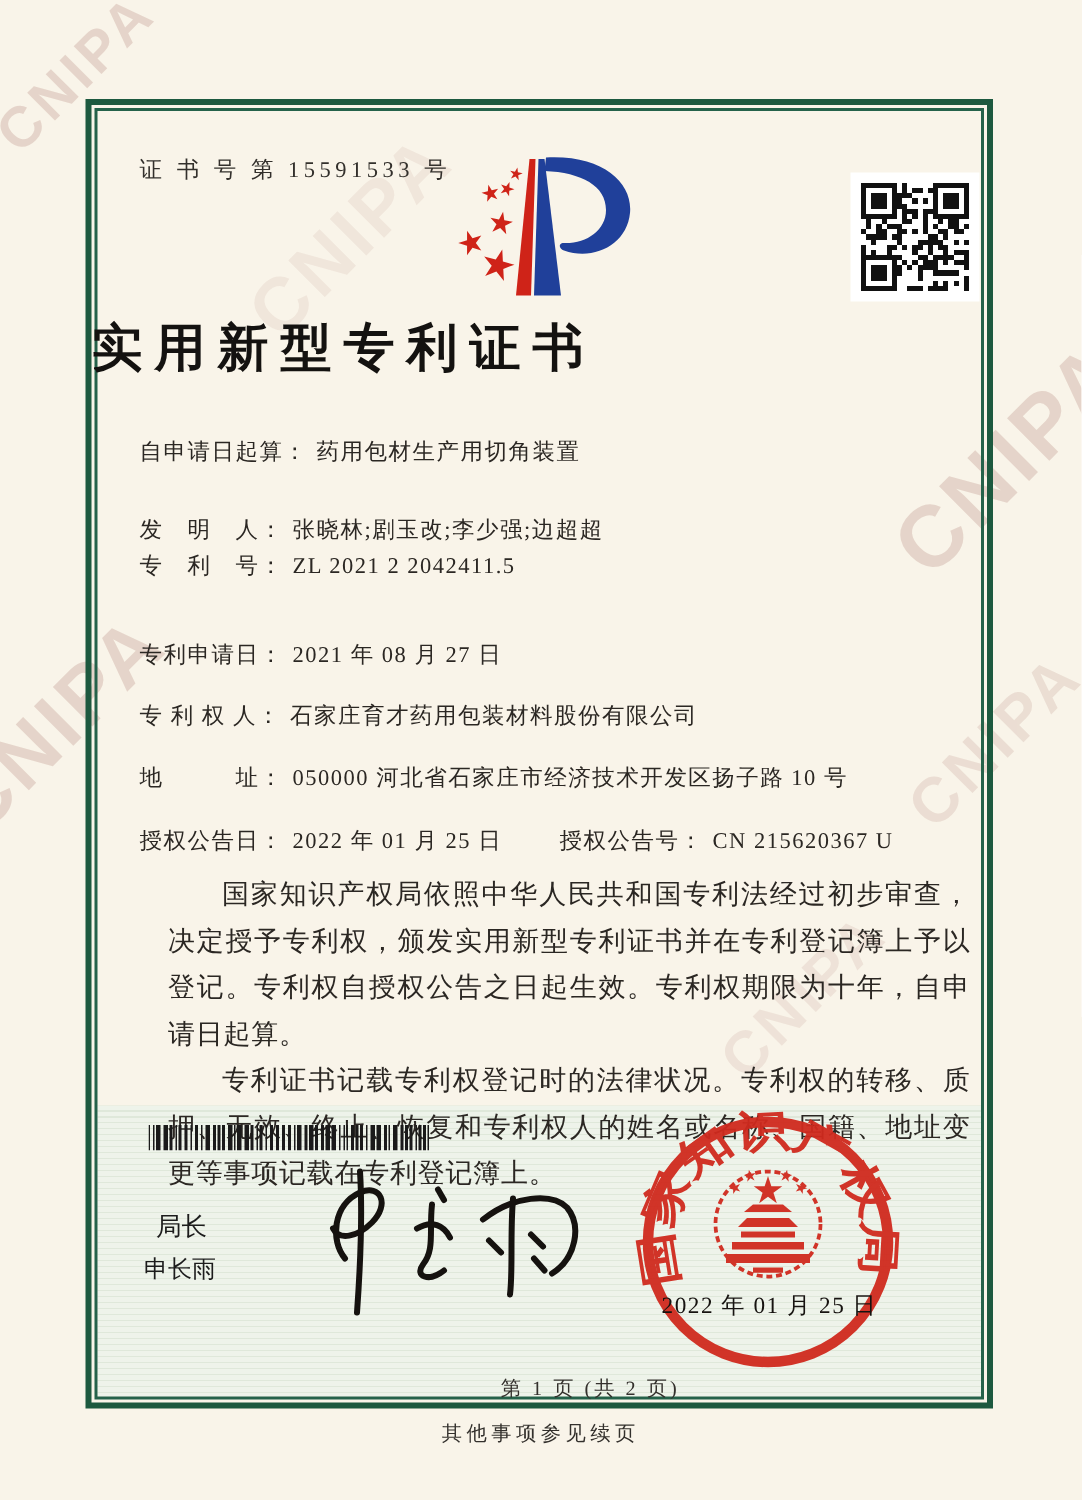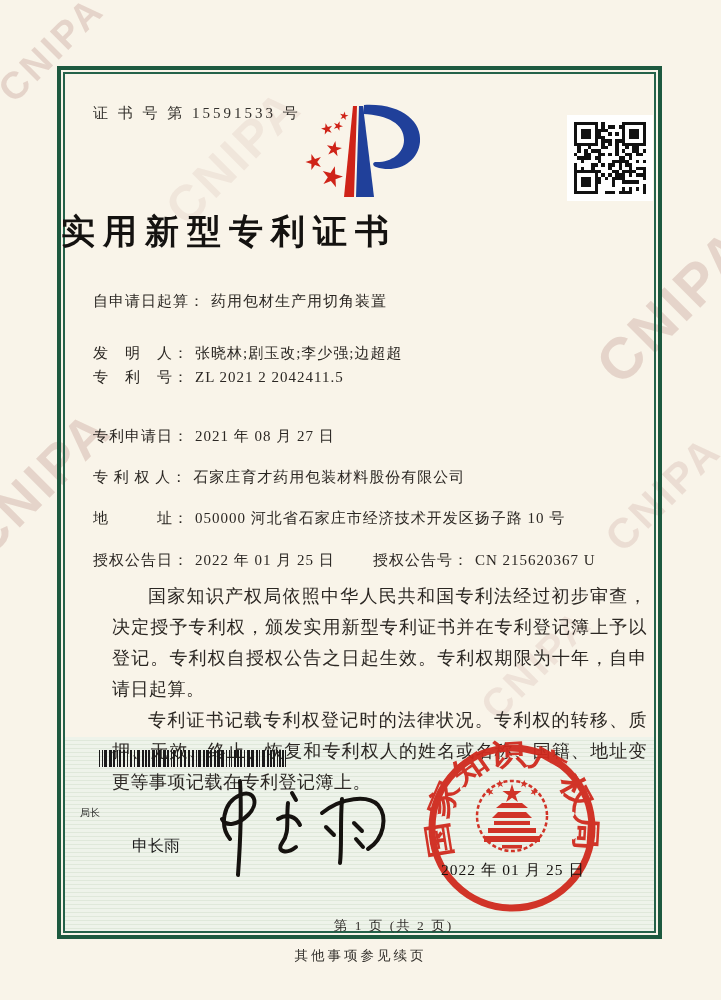--- a/index.html
+++ b/index.html
@@ -32,24 +32,24 @@
   .row{position:absolute;left:93px;z-index:3;font-size:15px;letter-spacing:1px;white-space:nowrap;}
   .r0{top:292px;} .r1{top:344px;} .r2{top:368px;} .r3{top:427px;} .r4{top:468px;} .r5{top:509px;} .r6{top:551px;}
   .row .lbl{margin-right:6px;}
   .grant-right{position:absolute;left:280px;top:0;}
   
   .paras{position:absolute;left:92px;top:581px;width:535px;z-index:3;font-size:18px;
          line-height:1.72;text-align:justify;letter-spacing:.5px;margin-left:20px;}
   .paras p{margin:0;text-indent:2em;}
   
   .barcode{position:absolute;left:99px;top:750px;width:192px;height:17px;z-index:3;}
-  .sig-title{position:absolute;left:80px;top:806px;z-index:3;font-size:10px;color:#1c1c1c;
+  .sig-title{position:absolute;left:104px;top:806px;z-index:3;font-size:17px;color:#1c1c1c;
              font-family:"Liberation Sans","DejaVu Sans",sans-serif;}
   .sig-name{position:absolute;left:96px;top:836px;z-index:3;font-size:16px;color:#1c1c1c;
-            font-family:"Liberation Sans","DejaVu Sans",sans-serif;margin-left:36px;}
+            font-family:"Liberation Sans","DejaVu Sans",sans-serif;}
   .signature{position:absolute;left:196px;top:775px;width:210px;height:110px;z-index:3;}
   .seal{position:absolute;left:422px;top:740px;width:180px;height:180px;z-index:3;opacity:.95;}
   .seal-date{position:absolute;left:441px;top:860px;z-index:4;font-size:15.5px;
              letter-spacing:1px;color:#161310;}
   .page-no{position:absolute;left:57px;top:917px;width:673px;z-index:3;text-align:center;
            font-size:13.5px;letter-spacing:2px;color:#33302c;}
   .cont-note{position:absolute;left:0;top:947px;width:721px;z-index:3;text-align:center;
              font-size:13.5px;letter-spacing:3px;color:#33302c;}
 </style>
 </head>

